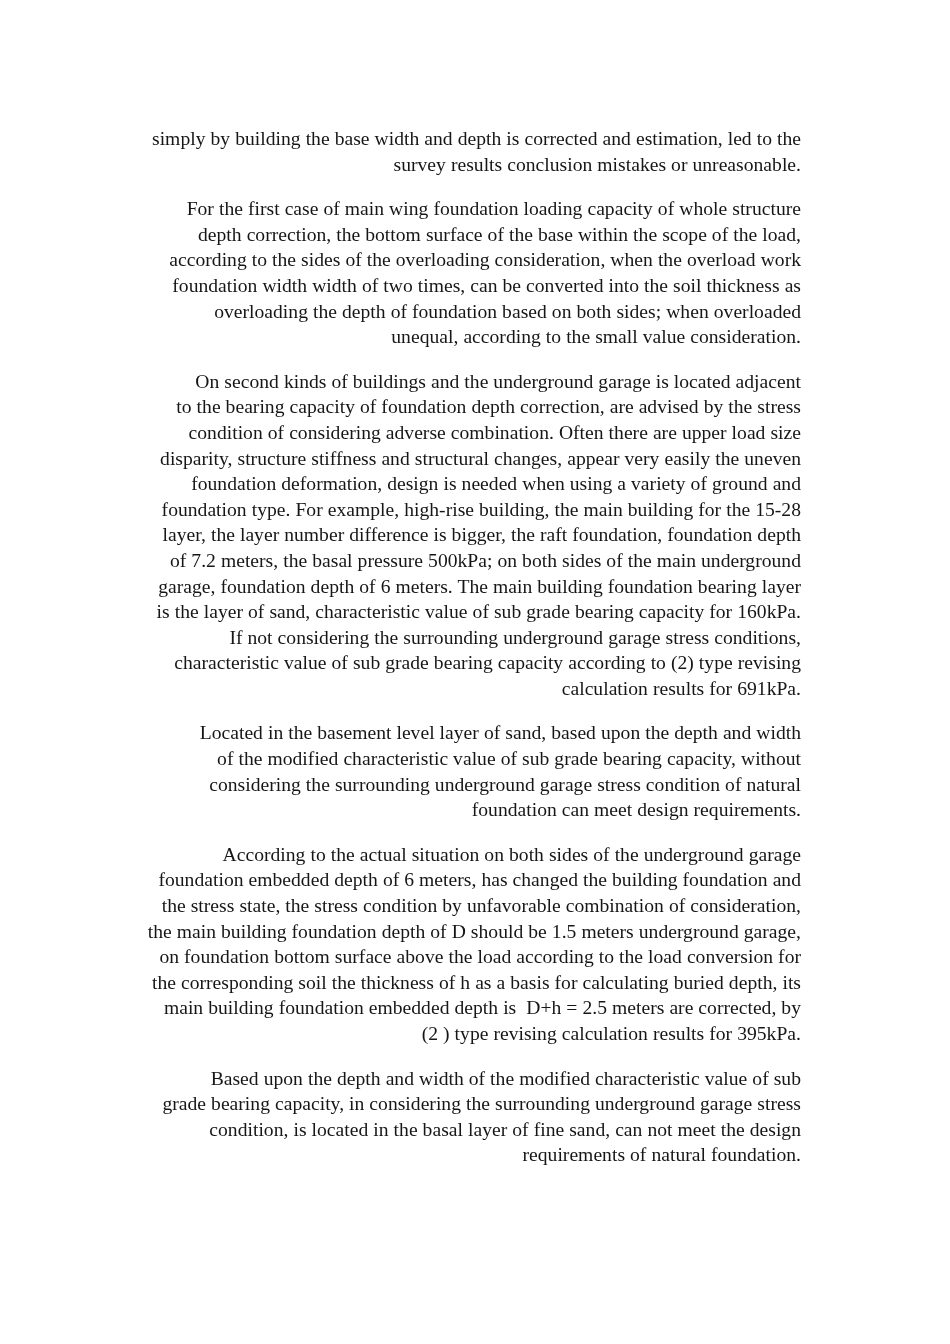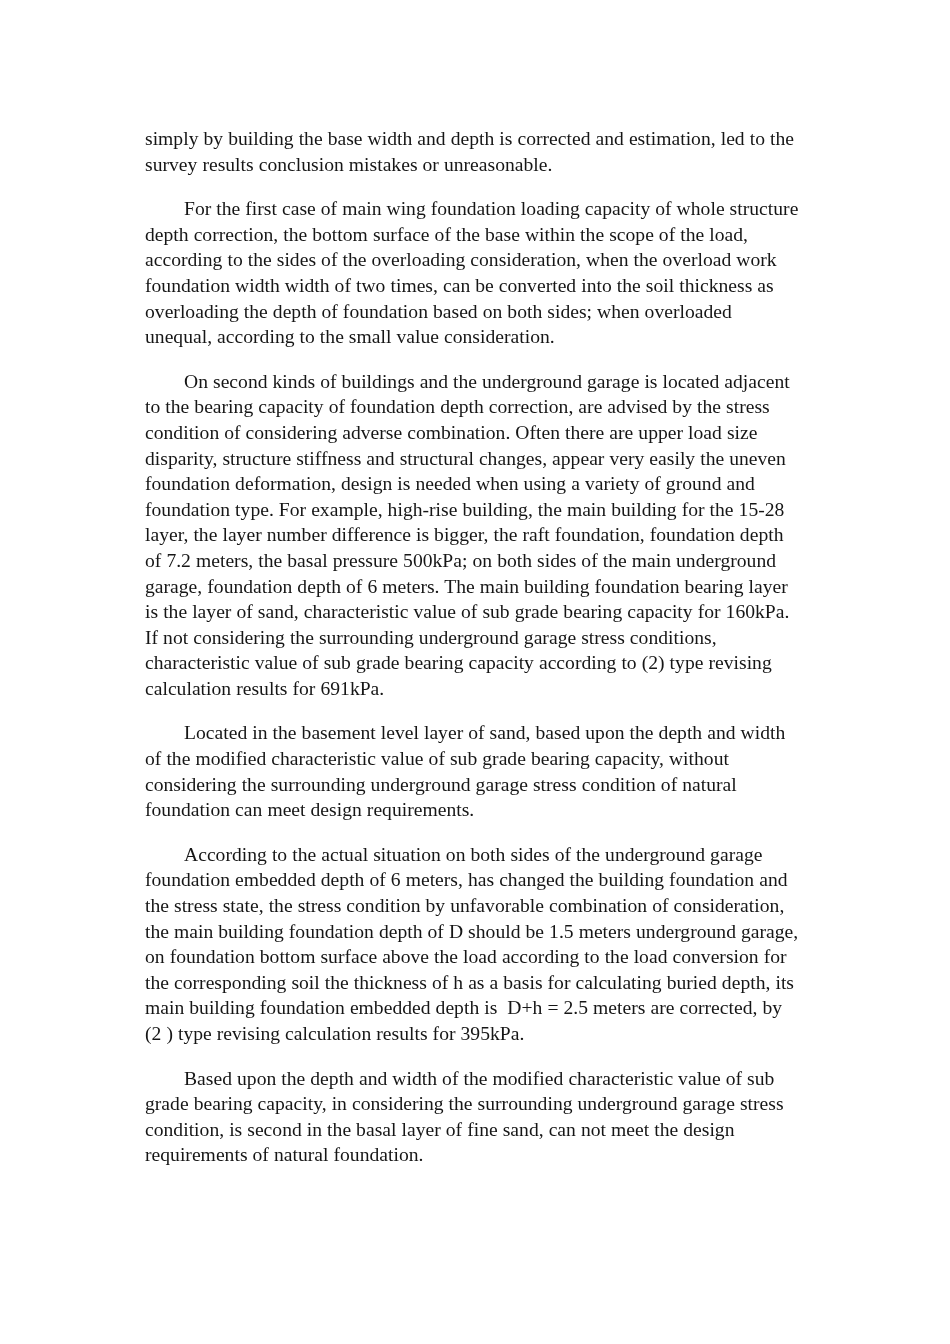--- a/index.html
+++ b/index.html
@@ -21,21 +21,21 @@
     left: 145px;
     top: 126px;
     width: 656px;
   }
   .para {
     margin: 0 0 19px 0;
     font-family: "Liberation Serif", "DejaVu Serif", serif;
     font-size: 19.6px;
     line-height: 25.6px;
     color: #161616;
-    text-align: left;
+    text-align: right;
     text-indent: 39px;
     white-space: pre-wrap;
     -webkit-font-smoothing: antialiased;
     letter-spacing: 0.02px;
     word-spacing: 0.1px;
   }
   .para.no-indent {
     text-indent: 0;
   }
   .para:last-child {
@@ -51,16 +51,16 @@
     <p class="para no-indent">simply by building the base width and depth is corrected and estimation, led to the survey results conclusion mistakes or unreasonable.</p>
 
     <p class="para">For the first case of main wing foundation loading capacity of whole structure depth correction, the bottom surface of the base within the scope of the load, according to the sides of the overloading consideration, when the overload work foundation width width of two times, can be converted into the soil thickness as overloading the depth of foundation based on both sides; when overloaded unequal, according to the small value consideration.</p>
 
     <p class="para">On second kinds of buildings and the underground garage is located adjacent to the bearing capacity of foundation depth correction, are advised by the stress condition of considering adverse combination. Often there are upper load size disparity, structure stiffness and structural changes, appear very easily the uneven foundation deformation, design is needed when using a variety of ground and foundation type. For example, high-rise building, the main building for the 15-28 layer, the layer number difference is bigger, the raft foundation, foundation depth of 7.2 meters, the basal pressure 500kPa; on both sides of the main underground garage, foundation depth of 6 meters. The main building foundation bearing layer is the layer of sand, characteristic value of sub grade bearing capacity for 160kPa. If not considering the surrounding underground garage stress conditions, characteristic value of sub grade bearing capacity according to (2) type revising calculation results for 691kPa.</p>
 
     <p class="para">Located in the basement level layer of sand, based upon the depth and width of the modified characteristic value of sub grade bearing capacity, without considering the surrounding underground garage stress condition of natural foundation can meet design requirements.</p>
 
     <p class="para">According to the actual situation on both sides of the underground garage foundation embedded depth of 6 meters, has changed the building foundation and the stress state, the stress condition by unfavorable combination of consideration, the main building foundation depth of D should be 1.5 meters underground garage, on foundation bottom surface above the load according to the load conversion for the corresponding soil the thickness of h as a basis for calculating buried depth, its main building foundation embedded depth is  D+h = 2.5 meters are corrected, by (2 ) type revising calculation results for 395kPa.</p>
 
-    <p class="para">Based upon the depth and width of the modified characteristic value of sub grade bearing capacity, in considering the surrounding underground garage stress condition, is second in the basal layer of fine sand, can not meet the design requirements of natural foundation.</p>
+    <p class="para">Based upon the depth and width of the modified characteristic value of sub grade bearing capacity, in considering the surrounding underground garage stress condition, is located in the basal layer of fine sand, can not meet the design requirements of natural foundation.</p>
 
   </div>
 </div>
 
 </body></html>

